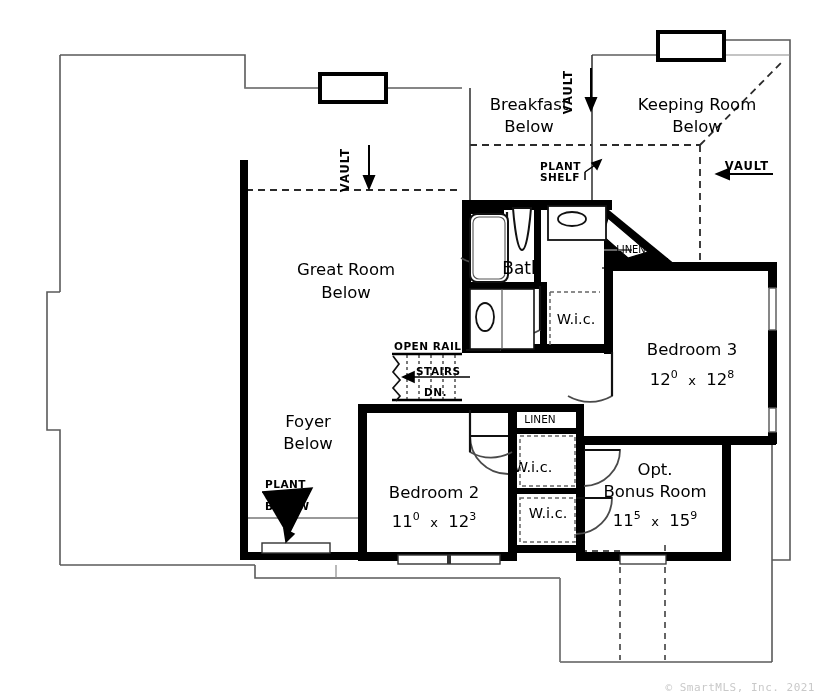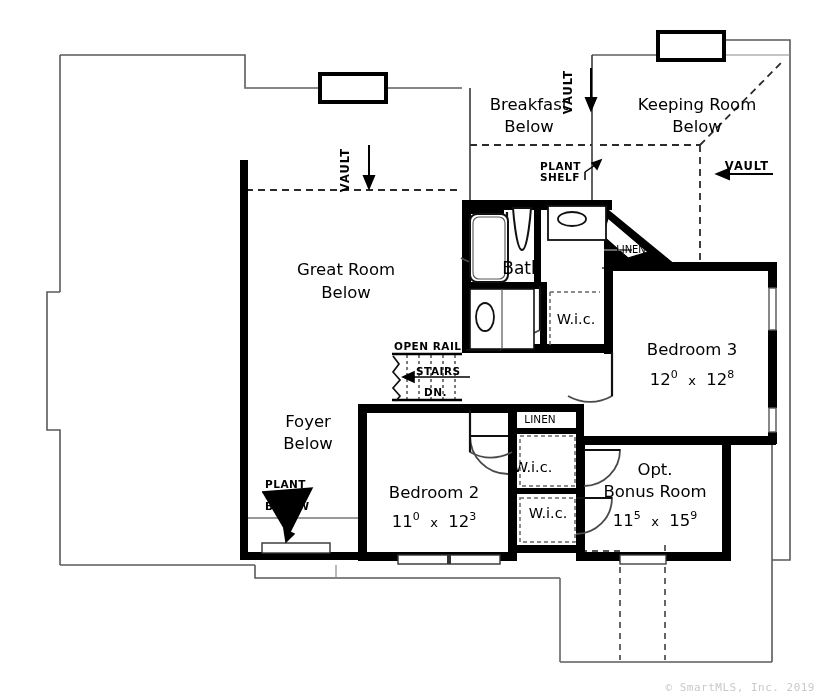--- a/index.html
+++ b/index.html
@@ -312,15 +312,15 @@
     <text x="265" y="499" text-anchor="start" font-size="10.5" font-weight="bold" letter-spacing="0.5">SHELF</text>
     <text x="265" y="510" text-anchor="start" font-size="10.5" font-weight="bold" letter-spacing="0.5">BELOW</text>
 
     <text x="394" y="350" text-anchor="start" font-size="10.5" font-weight="bold" letter-spacing="0.5">OPEN RAIL</text>
     <text x="416" y="375" text-anchor="start" font-size="10.5" font-weight="bold" letter-spacing="0.5">STAIRS</text>
     <text x="424" y="396" text-anchor="start" font-size="10.5" font-weight="bold" letter-spacing="0.5">DN.</text>
   </g>
 
 </svg>
 
-<div class="copyright">© SmartMLS, Inc.  2019</div>
+<div class="copyright">© SmartMLS, Inc.  2021</div>
 
 </div>
 
 </body></html>

